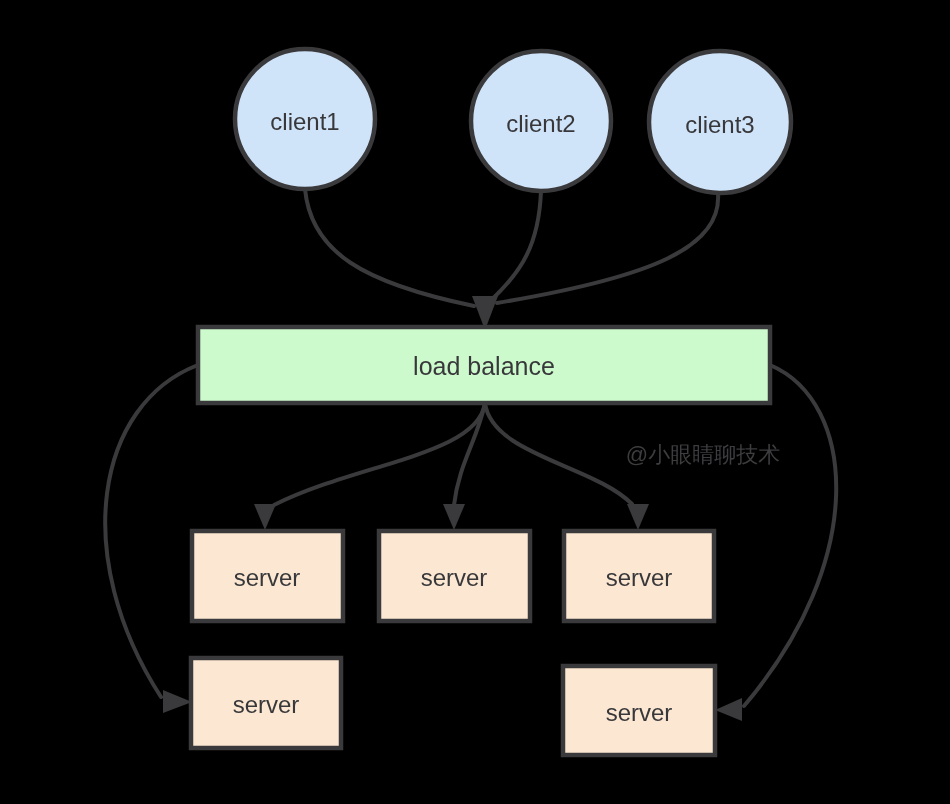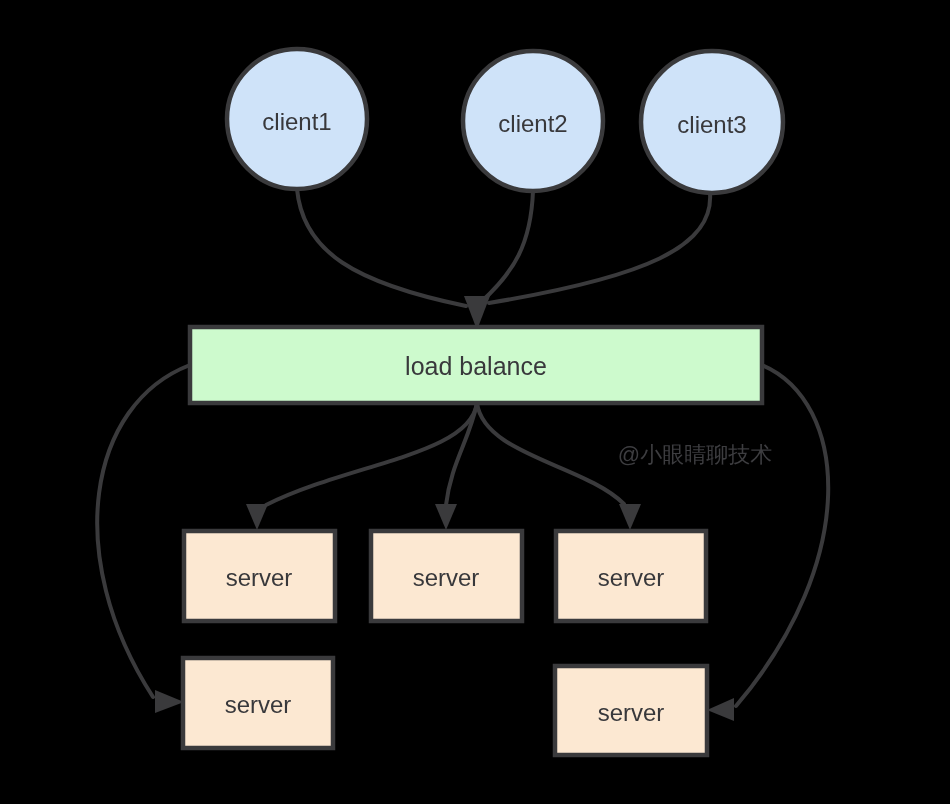--- a/index.html
+++ b/index.html
@@ -3,20 +3,21 @@
 <meta charset="utf-8">
 <style>
   html, body { margin: 0; padding: 0; background: #000; }
   .stage {
     position: relative;
     width: 884px;
     height: 804px;
     background: #000;
     overflow: hidden;
     font-family: "Liberation Sans", sans-serif;
+    padding-left: 8px;
   }
   svg { display: block; }
   .edge {
     fill: none;
     stroke: #3a3a3c;
     stroke-width: 4;
     stroke-linecap: round;
   }
   .arrow {
     fill: #3a3a3c;

